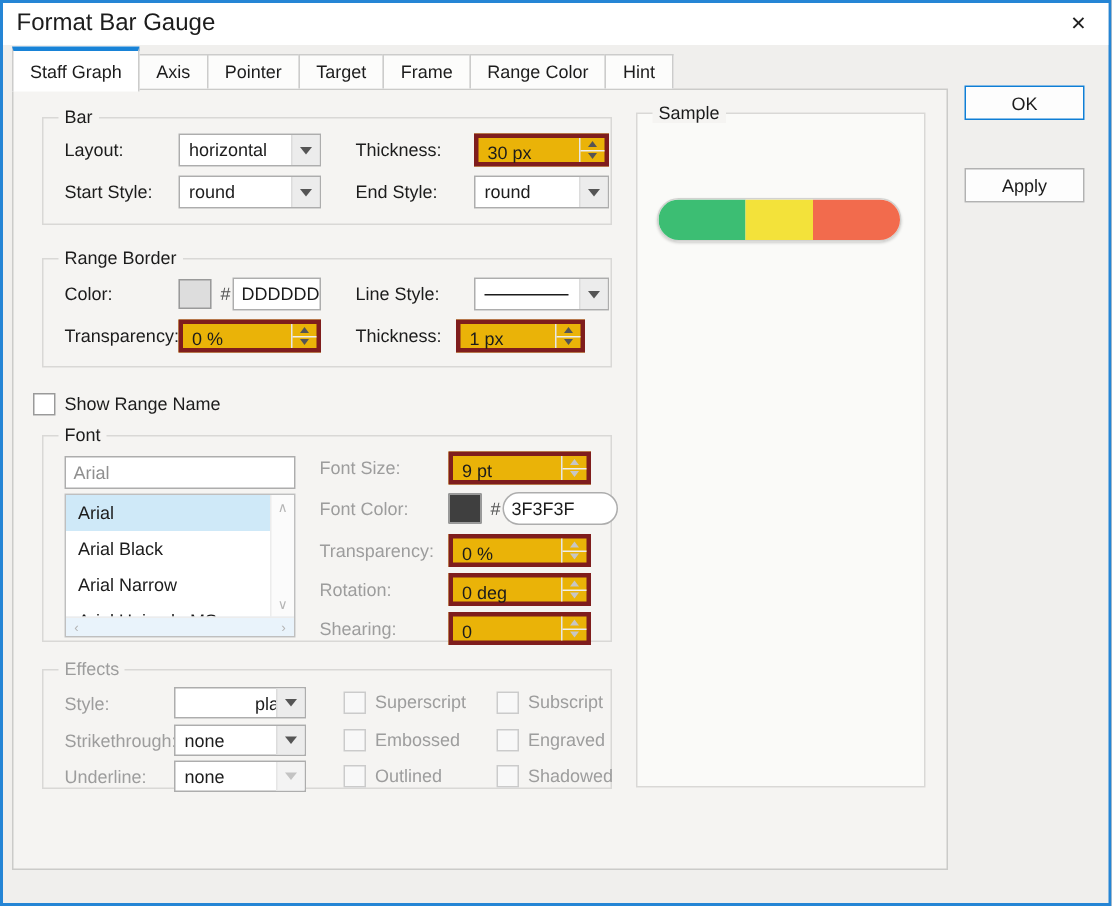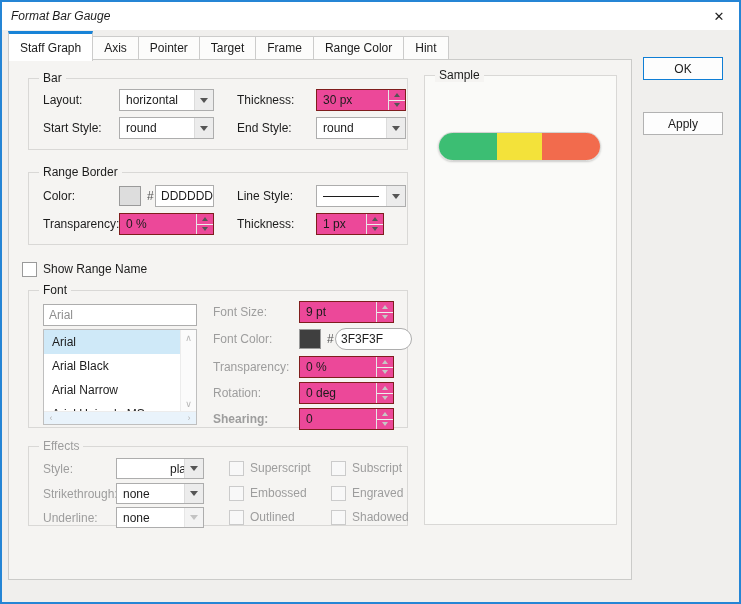--- a/index.html
+++ b/index.html
@@ -1,21 +1,21 @@
 <!DOCTYPE html>
 <html><head>
 <meta charset="utf-8">
 <style>
   * { margin:0; padding:0; box-sizing:border-box; }
   body { font-family:"Liberation Sans","DejaVu Sans",sans-serif; font-size:12px; color:#1c1c1c; background:#888; }
   .dialog { position:relative; width:741px; height:604px; background:#f0efed; border:2px solid #2585d5; overflow:hidden; }
 
   
   .titlebar { position:absolute; left:0; top:0; right:0; height:28px; background:#ffffff; display:flex; align-items:center; padding:0 9px; }
-  .title { font-size:12px;font-style:italic; }
+  .title { font-size:16px; }
   .close-btn { margin-left:auto; width:22px; text-align:center; font-size:13px; color:#222; cursor:default; }
 
   
   .tabstrip { position:absolute; left:6px; top:29px; height:28px; display:flex; align-items:flex-end; z-index:3; }
   .tab { background:#fcfcfb; border:1px solid #cccccb; border-bottom:none; height:23px; padding:0 11px; display:flex; align-items:center; margin-right:-1px;margin-top:36px; }
   .tab.active { background:#ffffff; border-top:3px solid #1883d7; height:30px; margin-bottom:-2px; z-index:4; position:relative; }
 
   
   .panel { position:absolute; left:6px; top:57px; width:624px; height:521px; background:#f5f4f2; border:1px solid #cbcbc9; z-index:1; }
 
@@ -31,21 +31,21 @@
   .lbl.dim { color:#9d9d9d; }
 
   
   .dd { position:absolute; height:22px; background:#fff; border:1px solid #adadad; display:flex; align-items:center; }
   .dd .val { flex:1; padding-left:6px; white-space:nowrap; overflow:hidden; }
   .dd .dbtn { width:19px; height:100%; border-left:1px solid #dcdcdc; background:#ececec; display:flex; align-items:center; justify-content:center; }
   .tri-down { width:0; height:0; border-left:4px solid transparent; border-right:4px solid transparent; border-top:5px solid #555; }
   .dd.disabled .tri-down { border-top-color:#c3c3c3; }
   .dd.disabled .dbtn { background:#f3f3f3; border-left-color:#e6e6e6; }
 
-  .spin { position:absolute; height:22px; background:#ec4899; border:1px solid #7f1d1d; }
+  .spin { position:absolute; height:22px; background:#eab308; border:3px solid #7f1d1d; }
   .spin .val { position:absolute; left:6px; top:0; line-height:20px; }
   .spin .arrows { position:absolute; right:0; top:0; bottom:0; width:17px; border-left:1px solid #e6e6e6; display:flex; flex-direction:column; }
   .spin .arrows .half { flex:1; display:flex; align-items:center; justify-content:center; }
   .spin .arrows .half:first-child { border-bottom:1px solid #eee; }
   .tri-up-s { width:0; height:0; border-left:3px solid transparent; border-right:3px solid transparent; border-bottom:4px solid #555; }
   .tri-dn-s { width:0; height:0; border-left:3px solid transparent; border-right:3px solid transparent; border-top:4px solid #555; }
   .spin.dim .tri-up-s { border-bottom-color:#c6c6c6; }
   .spin.dim .tri-dn-s { border-top-color:#c6c6c6; }
 
   .tin { position:absolute; height:22px; background:#fff; border:1px solid #adadad; display:flex; align-items:center; padding:0 5px; }
@@ -169,21 +169,21 @@
         <span class="arrows">
             <span class="half">
               <span class="tri-up-s"></span>
             </span>
             <span class="half">
               <span class="tri-dn-s"></span>
             </span>
           </span>
       </div>
       <span class="lbl" style="left:208px;top:40px;">Thickness:</span>
-      <div class="spin" style="left:287px;top:40px;width:68px;">
+      <div class="spin" style="left:275px;top:40px;width:86px;">
         <span class="val">1 px</span>
         <span class="arrows">
             <span class="half">
               <span class="tri-up-s"></span>
             </span>
             <span class="half">
               <span class="tri-dn-s"></span>
             </span>
           </span>
       </div>
@@ -248,21 +248,21 @@
         <span class="val">0 deg</span>
         <span class="arrows">
             <span class="half">
               <span class="tri-up-s"></span>
             </span>
             <span class="half">
               <span class="tri-dn-s"></span>
             </span>
           </span>
       </div>
-      <span class="lbl dim" style="left:184px;top:117px;font-weight:bold;">Shearing:</span>
+      <span class="lbl dim" style="left:184px;top:117px;">Shearing:</span>
       <div class="spin dim" style="left:270px;top:117px;width:95px;">
         <span class="val">0</span>
         <span class="arrows">
             <span class="half">
               <span class="tri-up-s"></span>
             </span>
             <span class="half">
               <span class="tri-dn-s"></span>
             </span>
           </span>

